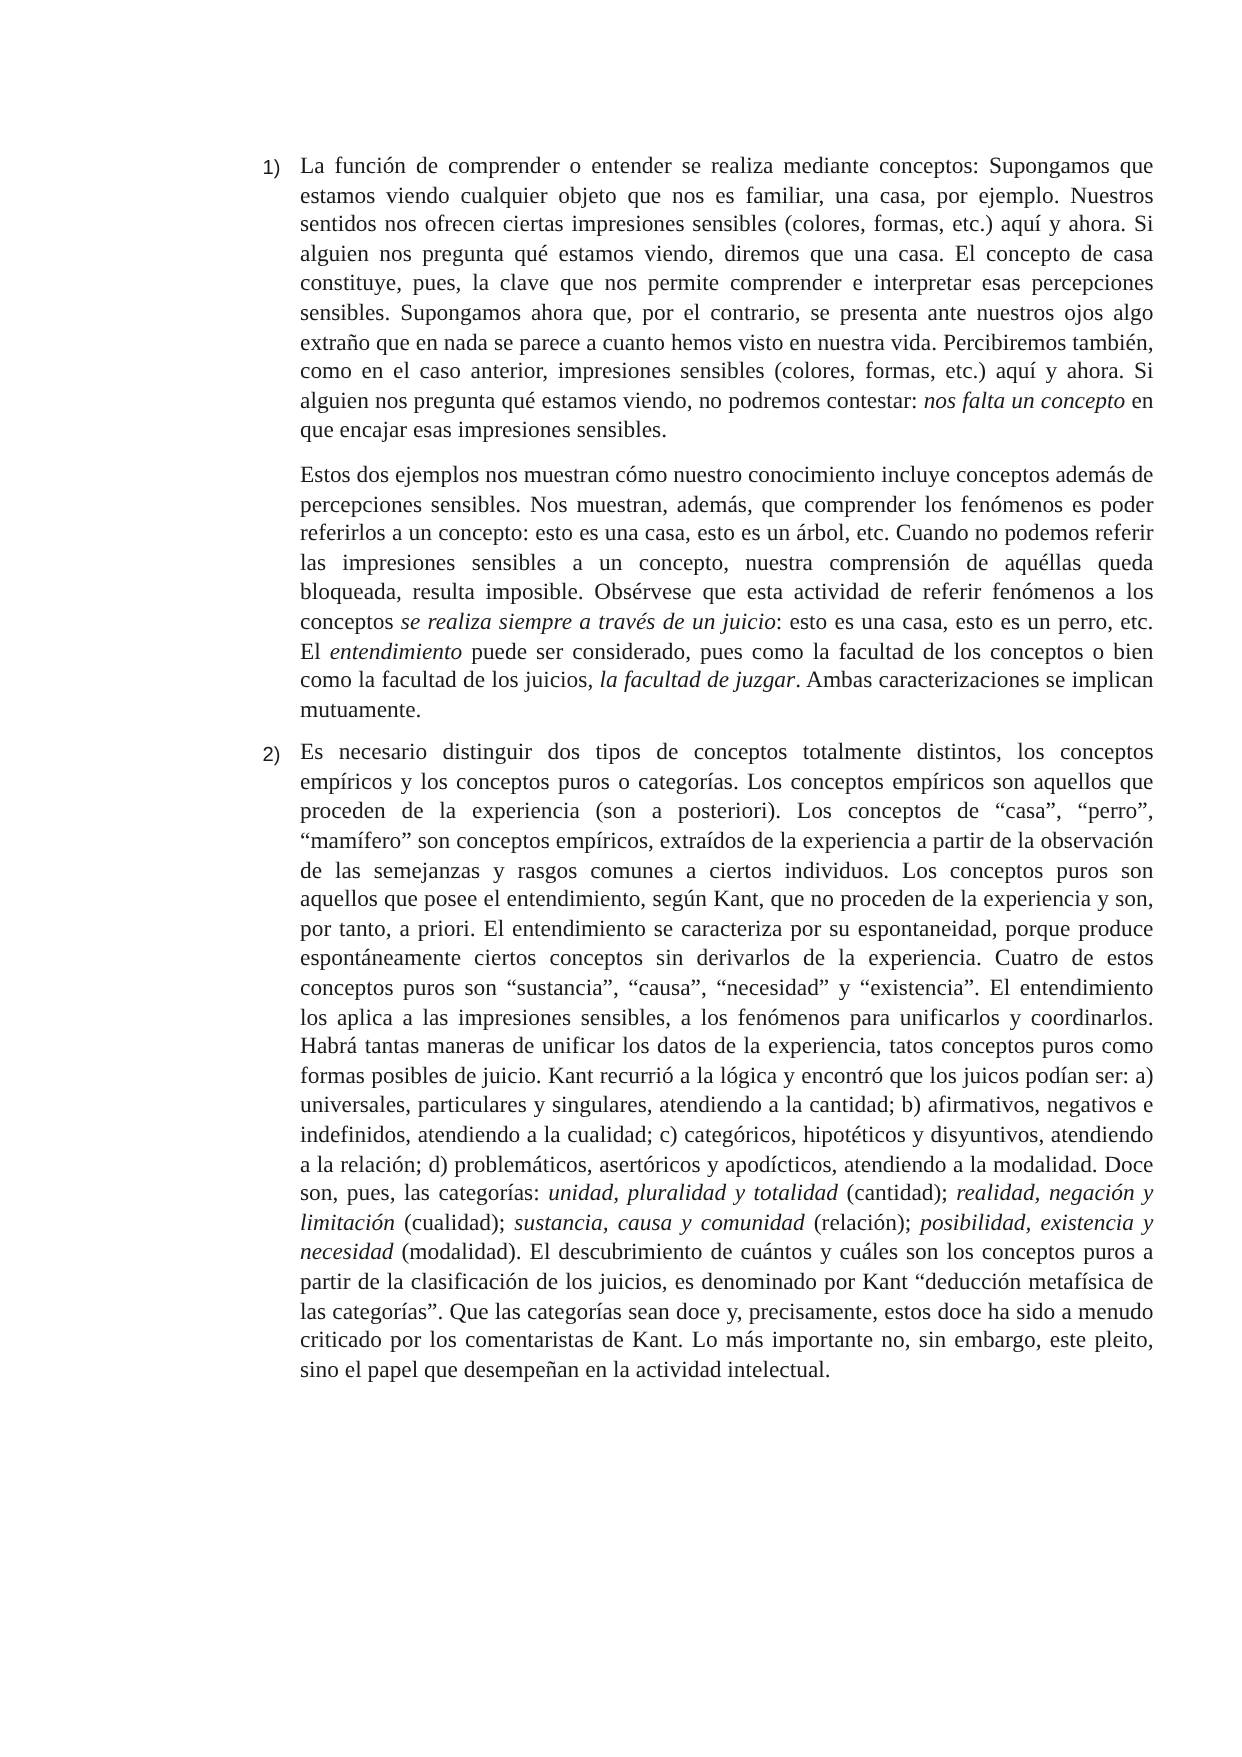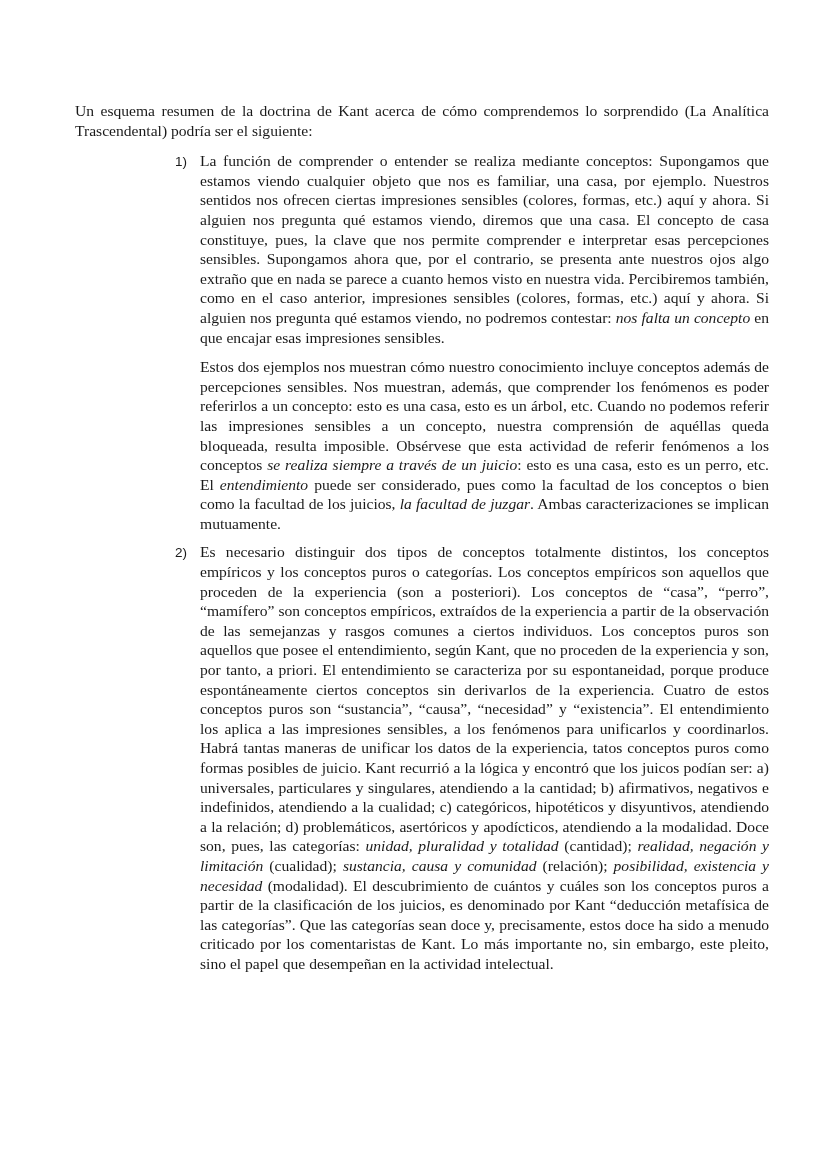--- a/index.html
+++ b/index.html
@@ -53,21 +53,20 @@
     }
     b { font-weight: normal; }
     i { }
     .bi { font-weight: normal; font-style: italic; }
   </style>
 </head>
 <body>
 
 <div class="page">
 
-  <p class="intro">Un esquema resumen de la doctrina de Kant acerca de cómo comprendemos lo sorprendido (La Analítica Trascendental) podría ser el siguiente:</p>
 
   <ol class="list">
 
     <li class="item">
       <span class="marker">1)</span>
 
       <p class="para"><b>La función de comprender o entender se realiza mediante conceptos</b><span>: Supongamos que estamos viendo cualquier objeto que nos es familiar, una casa, por ejemplo. Nuestros sentidos nos ofrecen ciertas impresiones sensibles (colores, formas, etc.) aquí y ahora. Si alguien nos pregunta qué estamos viendo, diremos que una casa. El concepto de casa constituye, pues, la clave que nos permite comprender e interpretar esas percepciones sensibles. Supongamos ahora que, por el contrario, se presenta ante nuestros ojos algo extraño que en nada se parece a cuanto hemos visto en nuestra vida. Percibiremos también, como en el caso anterior, impresiones sensibles (colores, formas, etc.) aquí y ahora. Si alguien nos pregunta qué estamos viendo, no podremos contestar: </span><i>nos falta un concepto</i><span> en que encajar esas impresiones sensibles.</span></p>
 
       <p class="para"><span>Estos dos ejemplos nos muestran cómo nuestro conocimiento incluye conceptos además de percepciones sensibles. Nos muestran, además, que comprender los fenómenos es poder referirlos a un concepto: esto es una casa, esto es un árbol, etc. Cuando no podemos referir las impresiones sensibles a un concepto, nuestra comprensión de aquéllas queda bloqueada, resulta imposible. Obsérvese que esta actividad de referir fenómenos a los conceptos </span><i>se realiza siempre a través de un juicio</i><span>: esto </span><b>es</b><span> una casa, esto </span><b>es</b><span> un perro, etc. El </span><i>entendimiento</i><span> puede ser considerado, pues como la facultad de los conceptos o bien como la facultad de los juicios, </span><i>la facultad de juzgar</i><span>. Ambas caracterizaciones se implican mutuamente.</span></p>
     </li>

